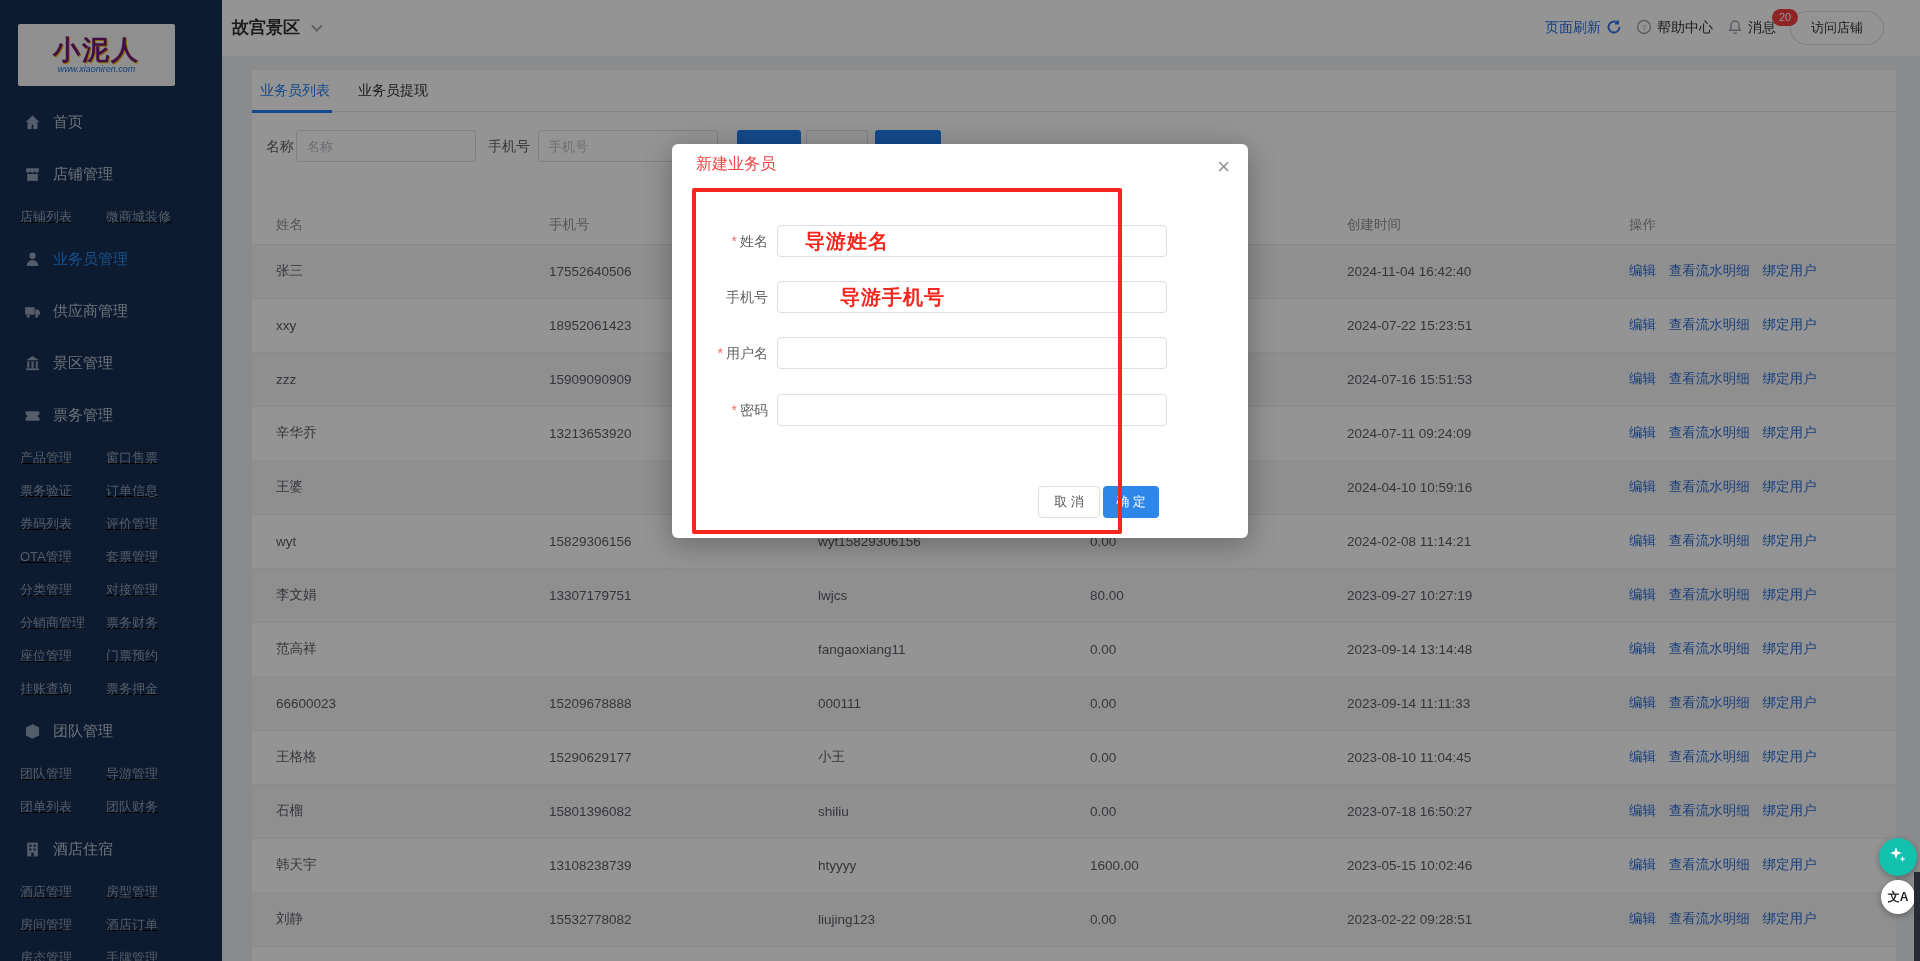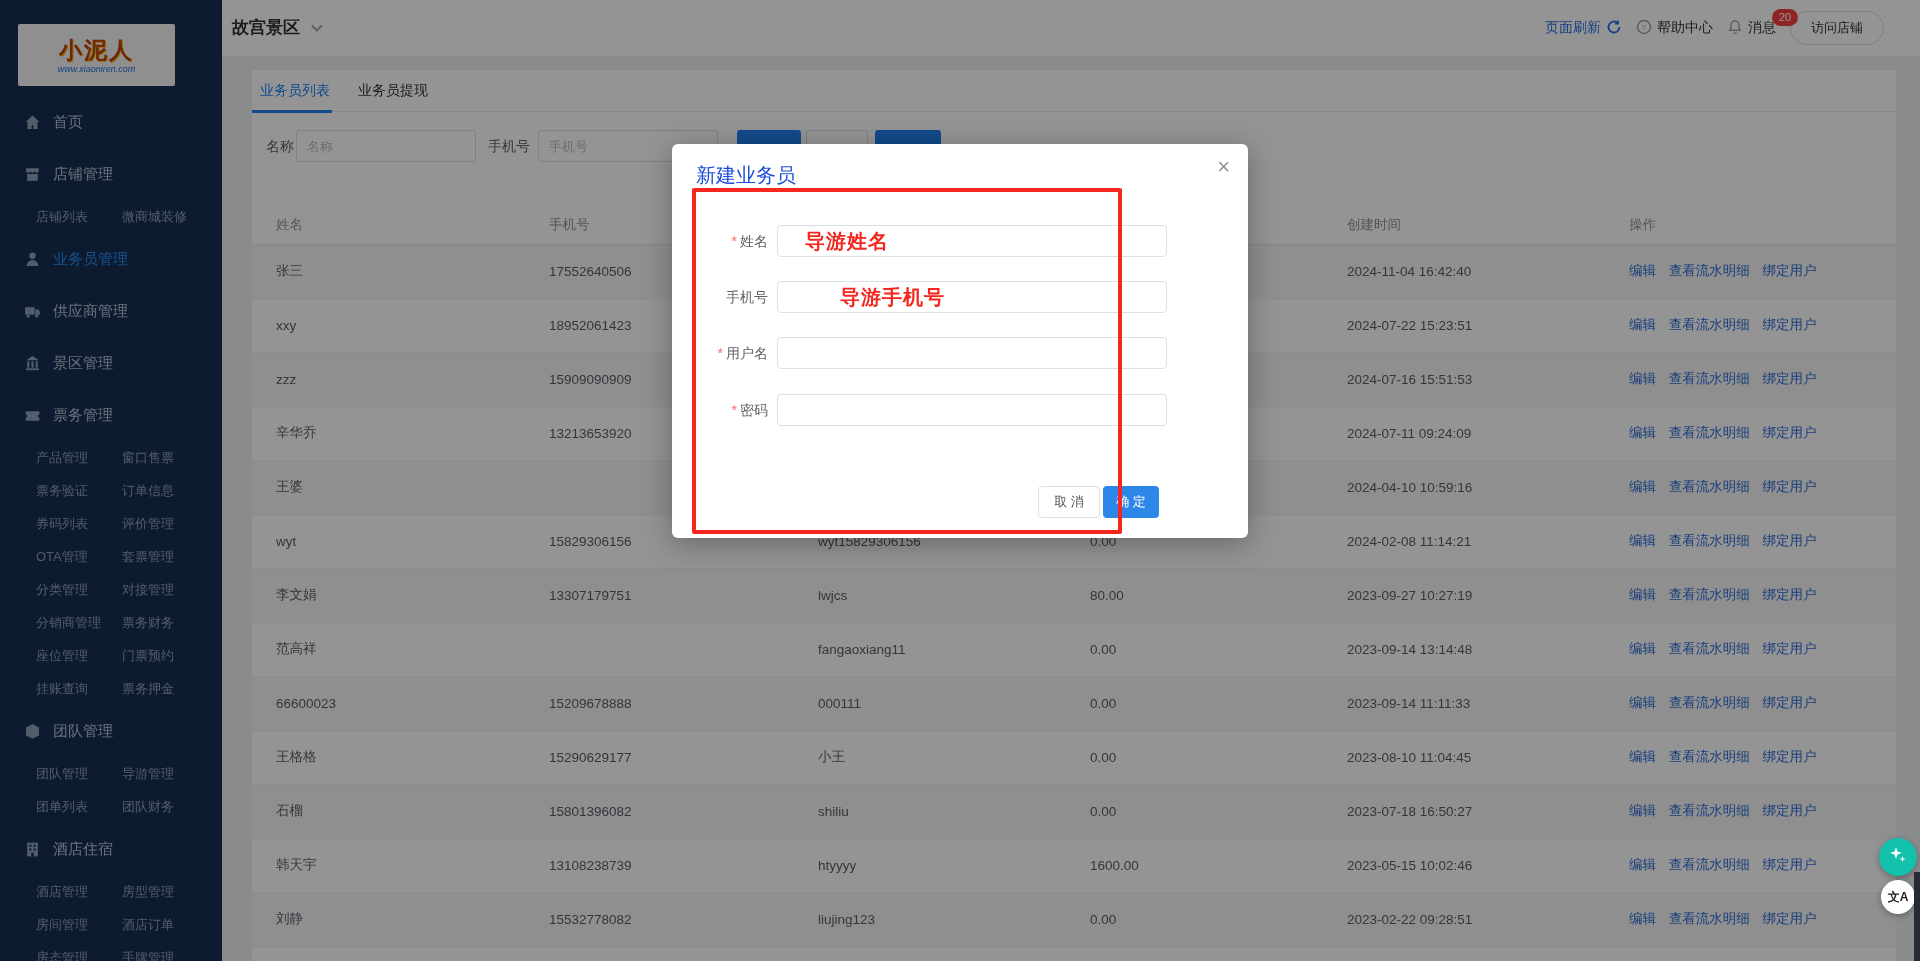--- a/index.html
+++ b/index.html
@@ -4,30 +4,30 @@
 <style>
   * { margin:0; padding:0; box-sizing:border-box; }
   html,body { width:1920px; height:961px; overflow:hidden; background:#eef0f3;
     font-family:"Liberation Sans","DejaVu Sans",sans-serif; }
   .app { position:relative; width:1920px; height:961px; }
 
   
   .sidebar { position:absolute; left:0; top:0; width:222px; height:961px; background:#162f54; z-index:1; }
   .logo-box { position:absolute; left:18px; top:24px; width:157px; height:62px; background:#f7f7f7;
     border-radius:2px; display:flex; flex-direction:column; align-items:center; justify-content:center; }
-  .logo-zh { color:#c2410c; font-size:23px; font-weight:bold; letter-spacing:2px; line-height:28px;
+  .logo-zh { color:#701a75; font-size:27px; font-weight:bold; letter-spacing:2px; line-height:28px;
     text-shadow:1px 1px 0 #f0b400; }
   .logo-url { color:#1a6fd8; font-size:9px; font-style:italic; line-height:11px; }
   nav { position:absolute; left:0; top:96px; width:222px; }
   .nav-item { height:52px; display:flex; align-items:center; padding-left:24px; color:#b7c2d3;
     font-size:15px; cursor:pointer; }
   .nav-item .nav-icon { width:17px; height:17px; margin-right:12px; display:inline-flex; }
   .nav-item .nav-icon svg { width:17px; height:17px; fill:#8fa0ba; }
   .nav-item.active { color:#2a8af0; }
-  .nav-sub { display:grid; grid-template-columns:86px auto; padding-left:36px; }
+  .nav-sub { display:grid; grid-template-columns:86px auto; padding-left:20px;text-decoration:underline; }
   .sub-item { height:33px; line-height:33px; font-size:13px; color:#909eb4; cursor:pointer;
     white-space:nowrap; overflow:hidden; }
 
   
   .header { position:absolute; left:222px; top:0; width:1698px; height:56px; background:#fff; z-index:1; }
   .site-title { position:absolute; left:10px; top:0; height:56px; line-height:56px; font-size:17px;
     font-weight:bold; color:#303133; cursor:pointer; }
   .caret { display:inline-block; width:8px; height:8px; border-right:2px solid #a0a4ab;
     border-bottom:2px solid #a0a4ab; transform:rotate(45deg) translateY(-4px); margin-left:10px; }
   .header-right { position:absolute; right:36px; top:0; height:56px; display:flex; align-items:center; gap:14px; }
@@ -67,21 +67,21 @@
     padding-left:24px; border-bottom:1px solid #e8ebf0; }
   td { height:54px; font-size:13.5px; color:#5a5e66; padding-left:24px; border-bottom:1px solid #edf0f4;
     white-space:nowrap; overflow:hidden; }
   tbody tr:nth-child(odd) { background:#f6f7f9; }
   .link { color:#2c6dd5; margin-right:9px; cursor:pointer; }
 
   
   .mask { position:absolute; left:0; top:0; width:1920px; height:961px; background:rgba(0,0,0,0.42); z-index:50; }
   .modal { position:absolute; left:672px; top:144px; width:576px; height:394px; background:#fff;
     border-radius:6px; box-shadow:0 6px 30px rgba(0,0,0,.3); z-index:60; }
-  .m-title { position:absolute; left:24px; top:18px; font-size:20px; color:#1d4ed8; }
+  .m-title { position:absolute; left:24px; top:10px; font-size:16px; color:#ef4444; }
   .m-close { position:absolute; right:18px; top:12px; font-size:22px; color:#909399; cursor:pointer; line-height:22px; }
   .m-row { position:absolute; left:0; width:100%; height:32px; }
   .m-row-0 { top:81px; } .m-row-1 { top:137px; } .m-row-2 { top:193px; } .m-row-3 { top:250px; }
   .m-label { position:absolute; left:0; top:0; width:96px; height:32px; line-height:32px; text-align:right;
     font-size:14px; color:#606266; }
   .req { color:#f56c6c; margin-right:3px; }
   .m-input { position:absolute; left:105px; top:0; width:390px; height:32px; border:1px solid #dcdfe6;
     border-radius:4px; outline:none; padding:0 10px; font-size:14px; }
   .m-annot { position:absolute; top:3px; font-size:20px; font-weight:600; color:#f5261d; letter-spacing:1px;
     pointer-events:none; }

